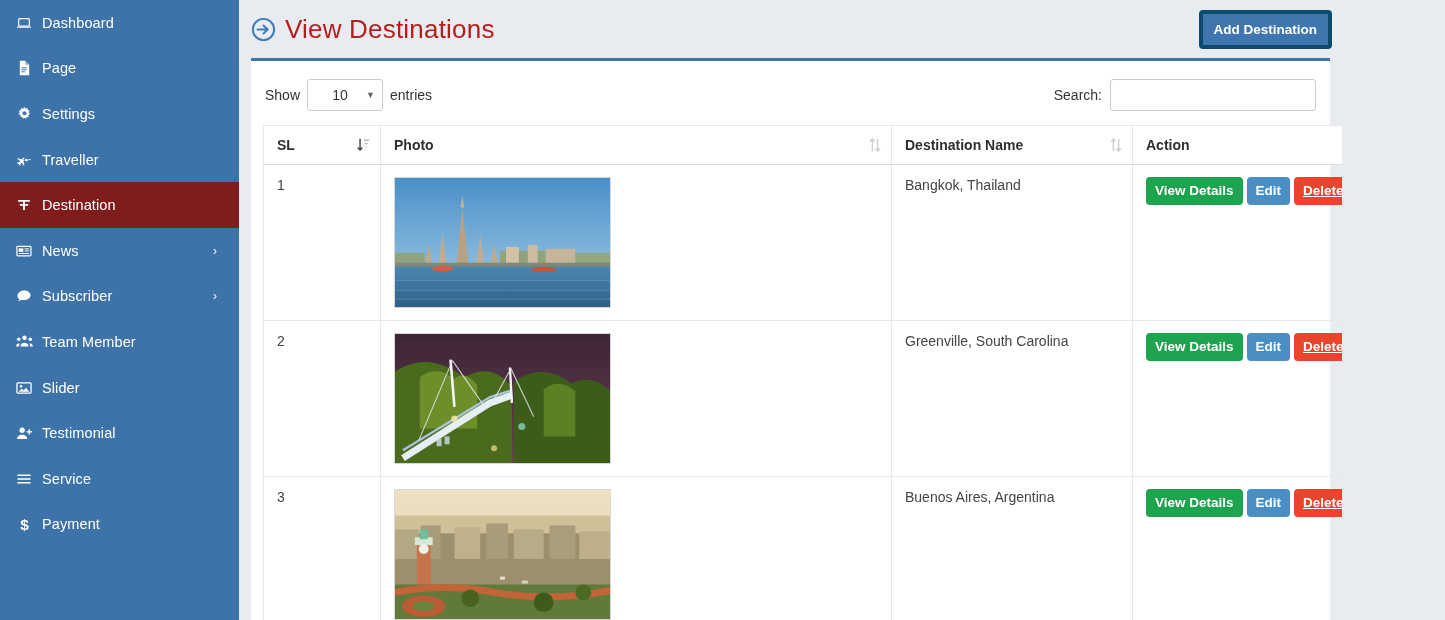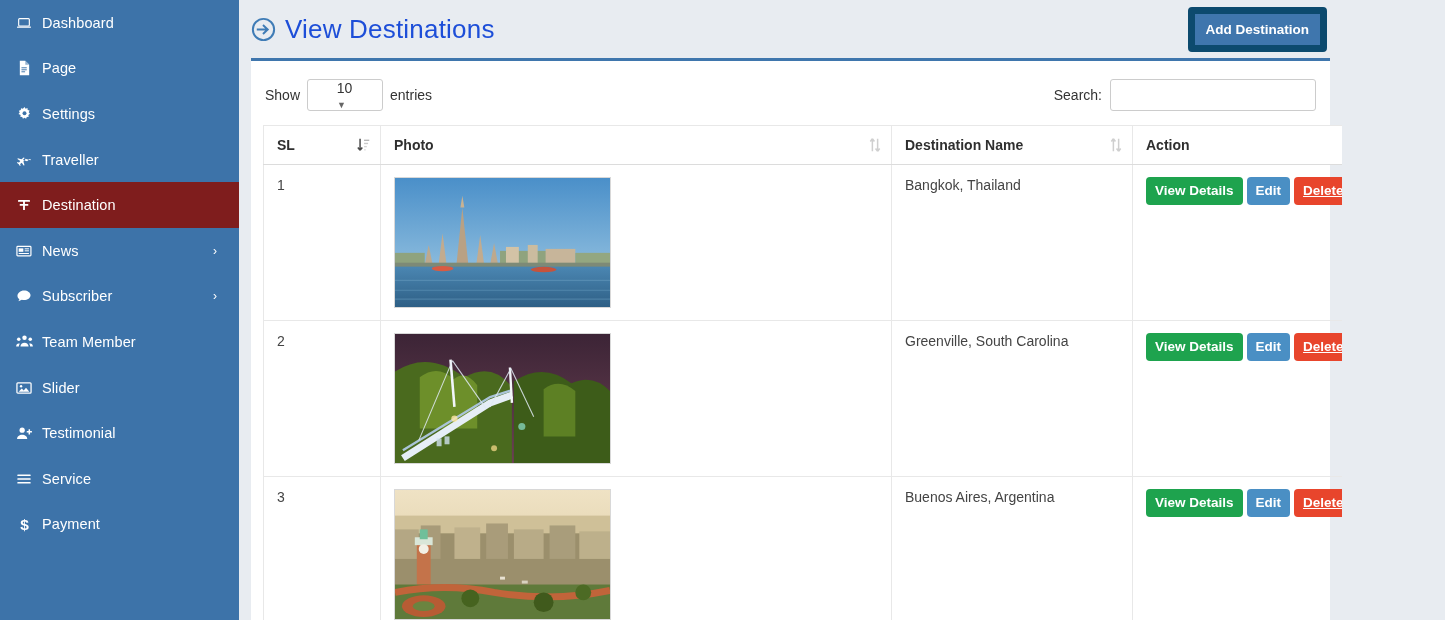--- a/index.html
+++ b/index.html
@@ -66,45 +66,44 @@
   .page-header {
     height: 58px;
     padding: 0 10px 0 12px;
     display: flex;
     align-items: center;
     justify-content: space-between;
   }
   .page-title {
     display: flex;
     align-items: center;
-    color: #1d4ed8;
+    color: #b91c1c;
     font-size: 26px;
     font-weight: 400;
     letter-spacing: .2px;
   }
   .title-icon {
     width: 25px; height: 25px;
     margin-right: 9px;
     display: inline-flex;
     align-items: center;
     justify-content: center;
   }
   .title-icon svg { display: block; }
 
   .btn-add {
     background: #3f76ad;
     color: #ffffff;
-    border: 7px solid #0c4a6e;
+    border: 4px solid #0c4a6e;
     border-radius: 4px;
     font-size: 13.5px;
     font-weight: bold;
     padding: 8px 11px;
     cursor: pointer;
     font-family: "Liberation Sans", sans-serif;
-    margin-right: 5px;
   }
 
   .card {
     margin: 0 12px 0 12px;
     background: #ffffff;
     border-top: 3px solid #3f76ad;
     min-height: 560px;
     padding: 14px 12px 12px 12px;
   }
 
@@ -127,21 +126,20 @@
     background: #fff;
     height: 32px;
     width: 76px;
     display: flex;
     align-items: center;
     justify-content: space-between;
     padding: 0 7px 0 0;
     font-size: 14px;
     color: #333;
     cursor: pointer;
-    flex-direction: column;
   }
   .dt-select .val { flex: 1; text-align: center; padding-left: 6px; }
   .dt-select .arw { font-size: 9px; color: #666; line-height: 1; }
 
   .dt-filter {
     display: flex;
     align-items: center;
     font-size: 14px;
     color: #333;
   }

